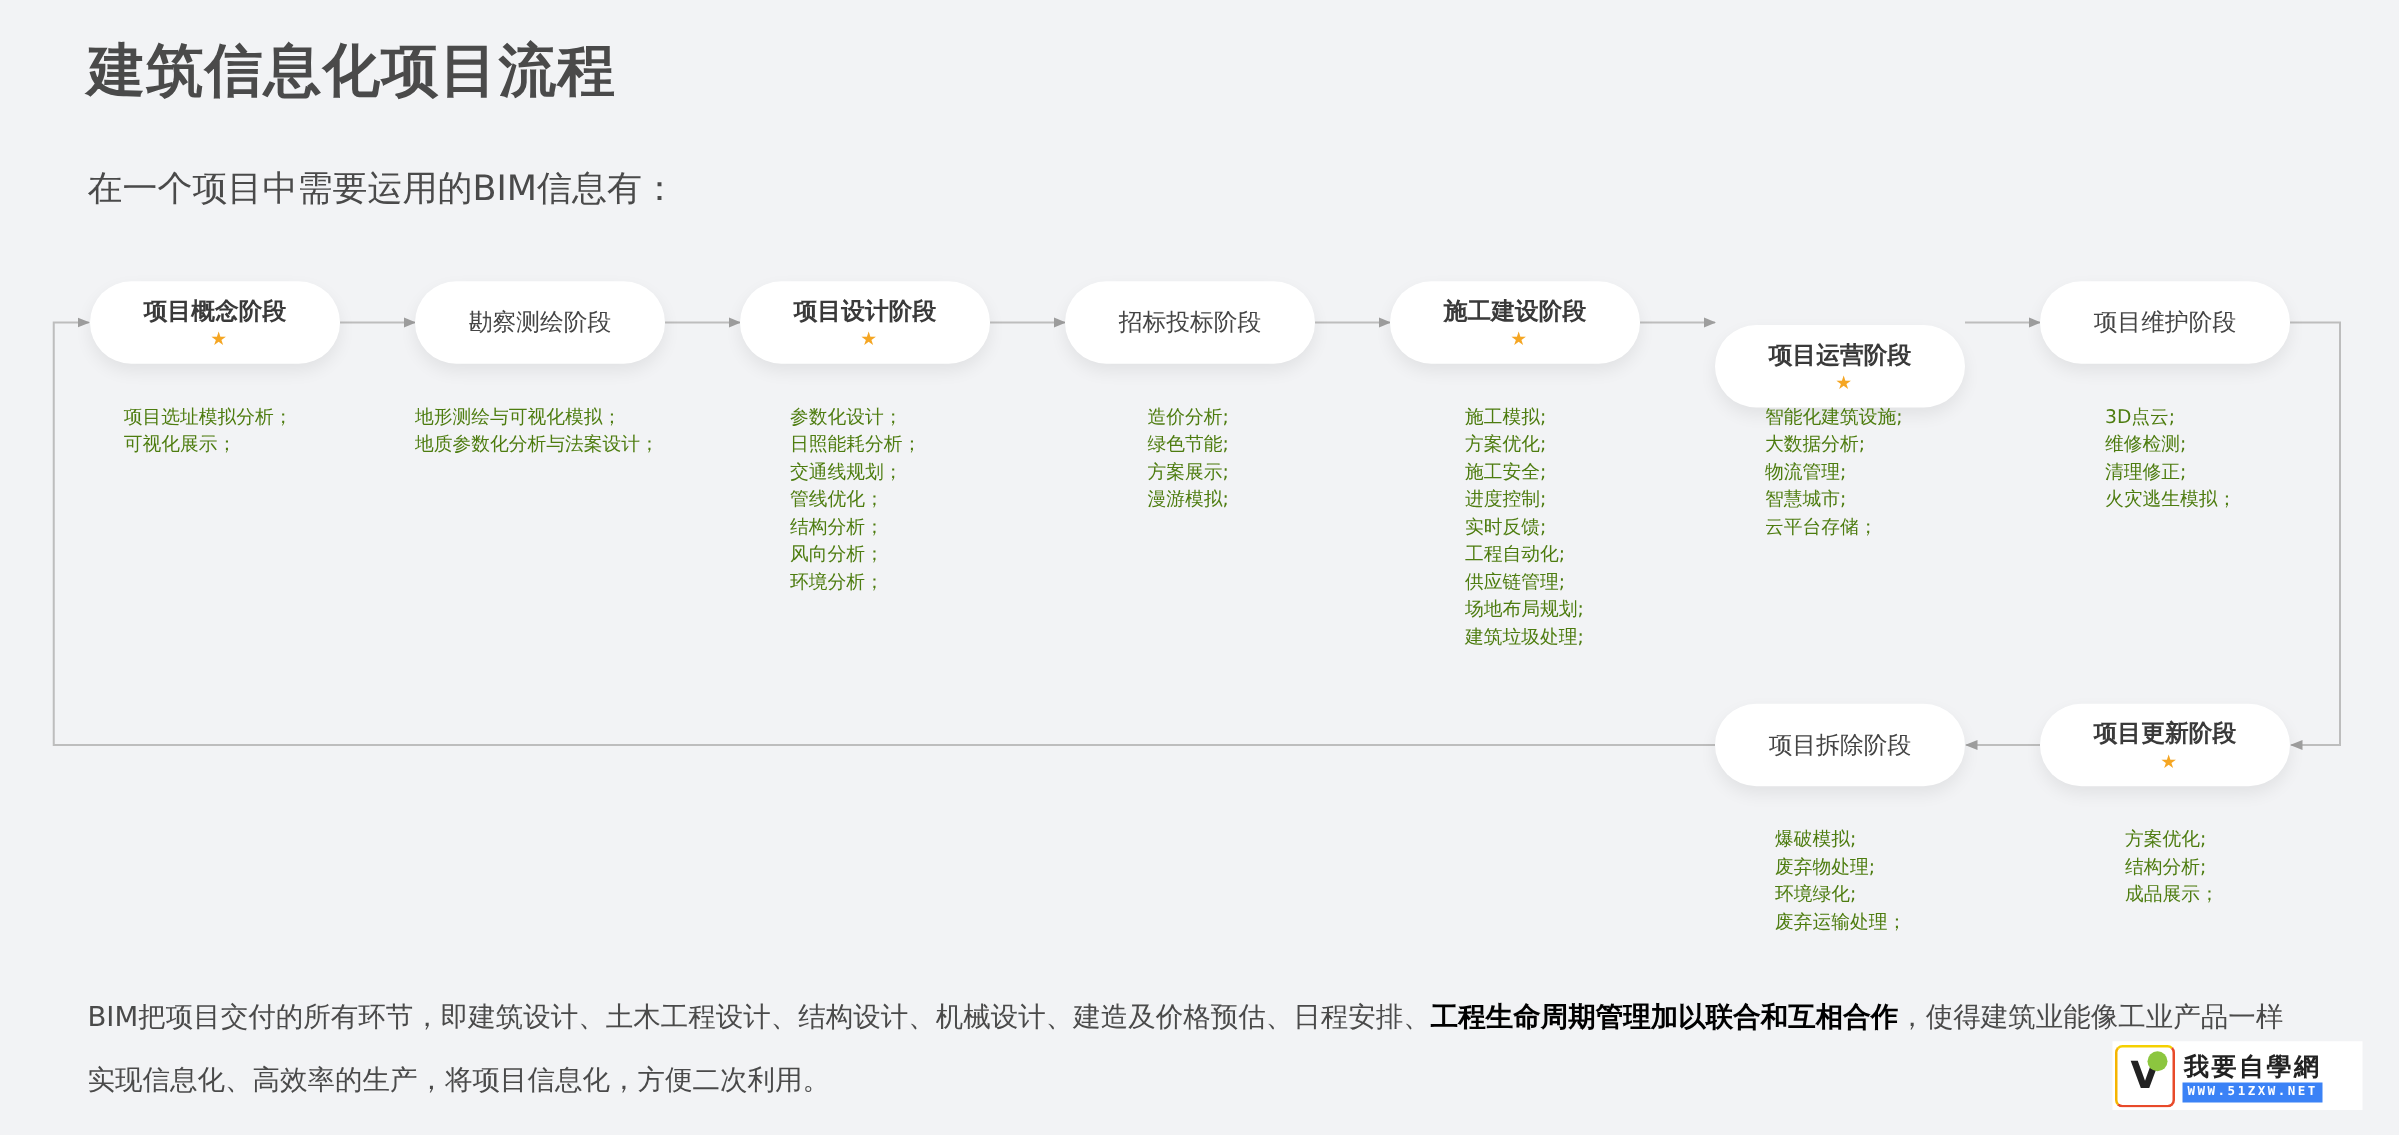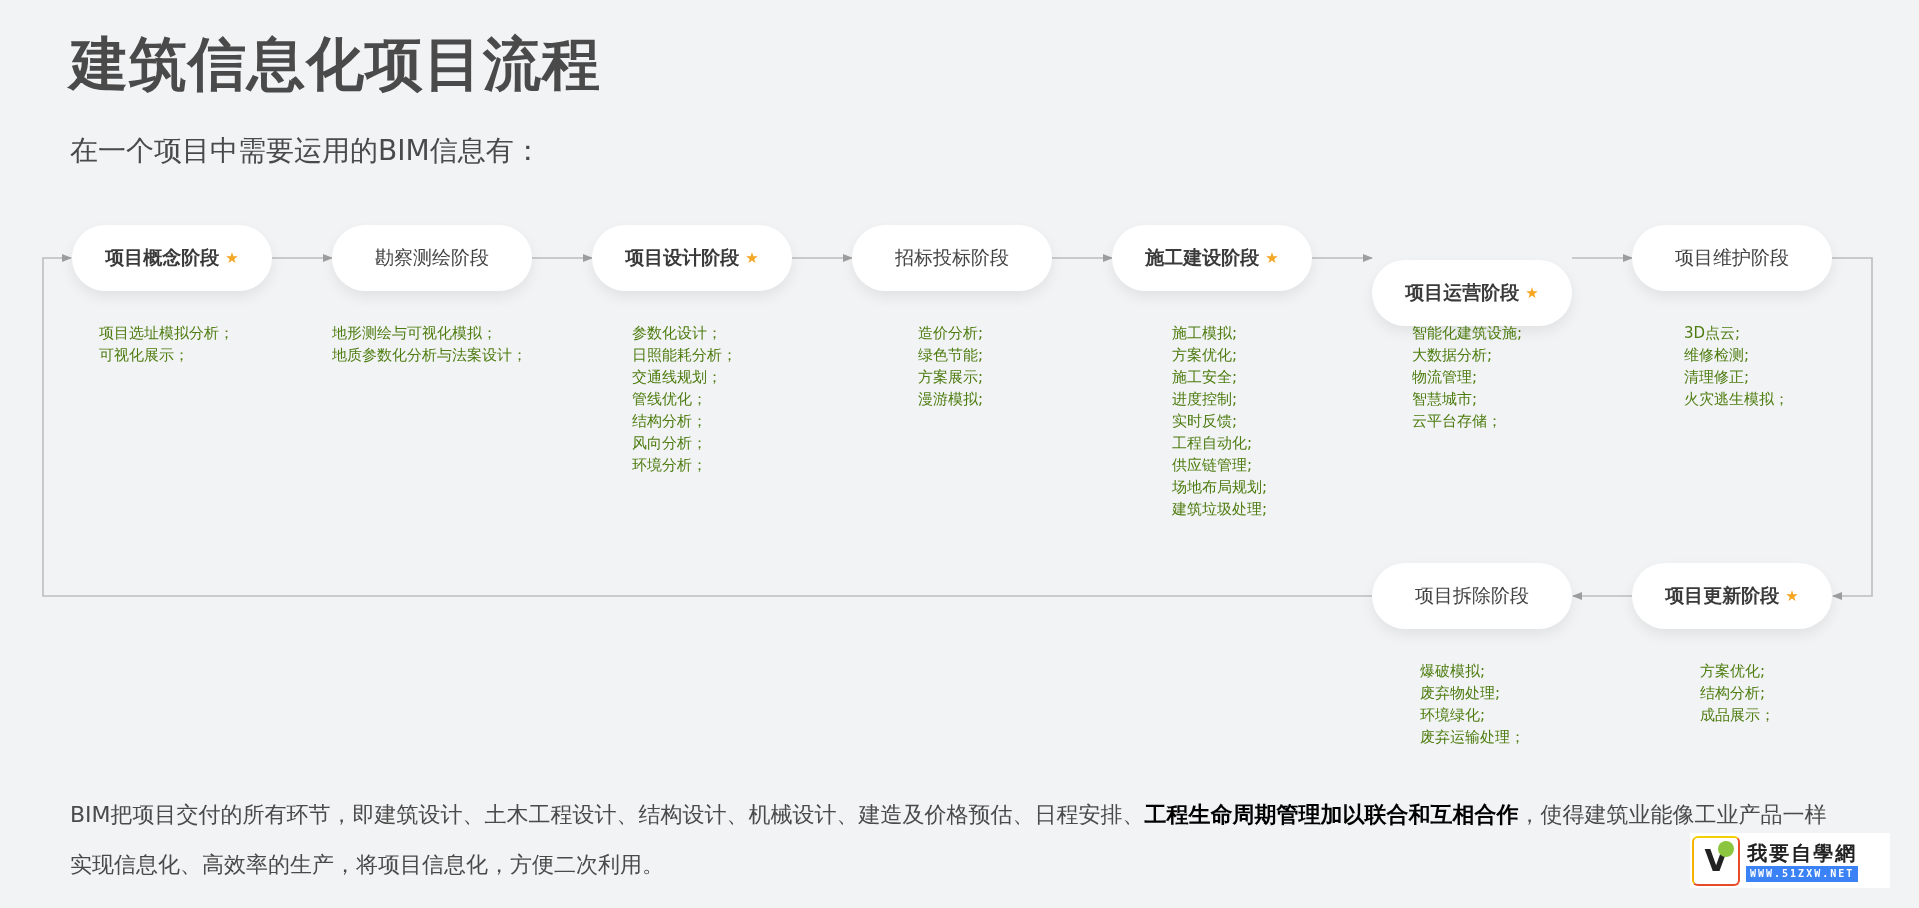--- a/index.html
+++ b/index.html
@@ -6,40 +6,40 @@
     body {
       width: 1919px; height: 908px;
       background: #f2f3f5;
       position: relative;
       overflow: hidden;
       font-family: "DejaVu Sans", "Liberation Sans", sans-serif;
       color: #333;
     }
     .title {
       position: absolute; left: 70px; top: 26px;
-      font-size: 58px; font-weight: bold; color: #4a4a4a;
+      font-size: 46px; font-weight: bold; color: #4a4a4a;
       letter-spacing: 1px; margin: 0;
     }
     .subtitle {
       position: absolute; left: 70px; top: 132px;
       font-size: 28px; color: #4a4a4a; margin: 0;
     }
     svg.connectors { position: absolute; left: 0; top: 0; }
     .pill {
       position: absolute;
       width: 200px; height: 66px;
       background: #ffffff;
       border-radius: 33px;
       box-shadow: 0 6px 14px rgba(0,0,0,0.07);
       display: flex; align-items: center; justify-content: center;
       font-size: 19px; color: #444;
       box-sizing: border-box;
       white-space: nowrap;
     }
-    .pill.key { font-weight: bold; color: #3a3a3a; }
+    .pill.key { font-weight: bold; color: #3a3a3a; flex-direction: column; }
     .star {
       color: #f5a623; font-size: 15px; margin-left: 6px; font-weight: normal;
     }
     .desc {
       position: absolute;
       font-size: 15px; line-height: 22px; color: #4d7c0f;
       white-space: nowrap;
     }
     .desc div { margin: 0; }
     .footer {

